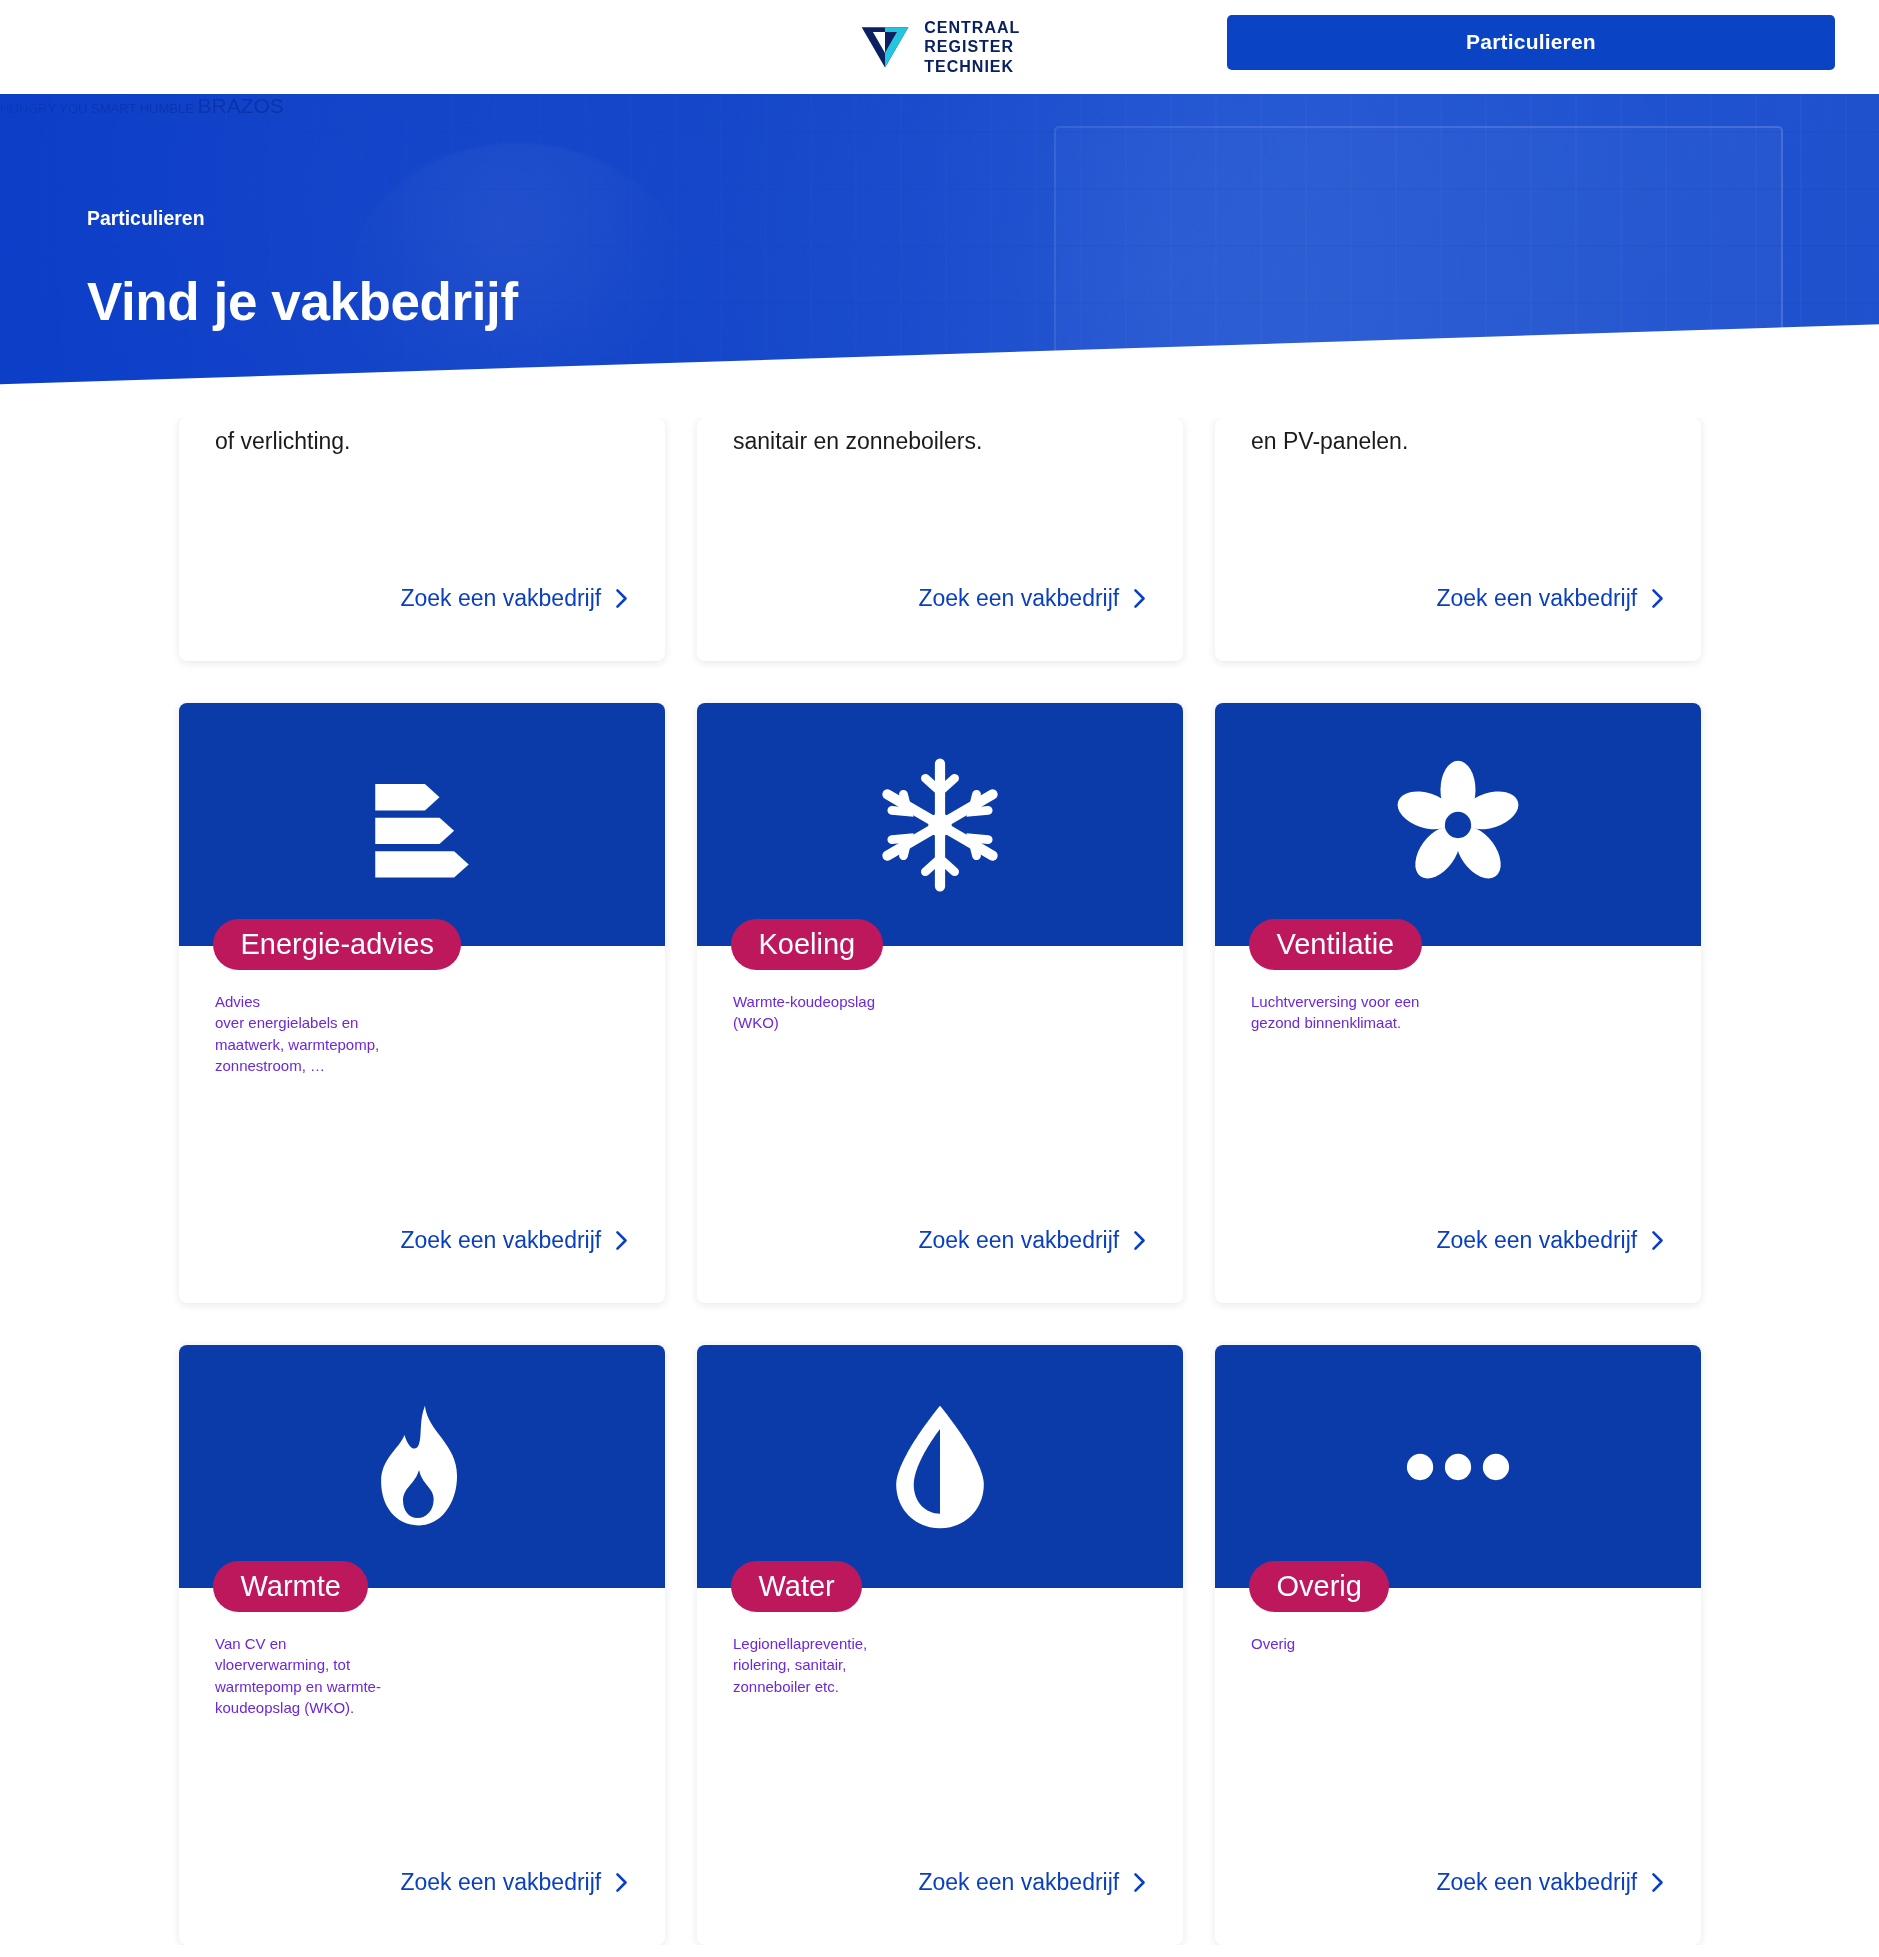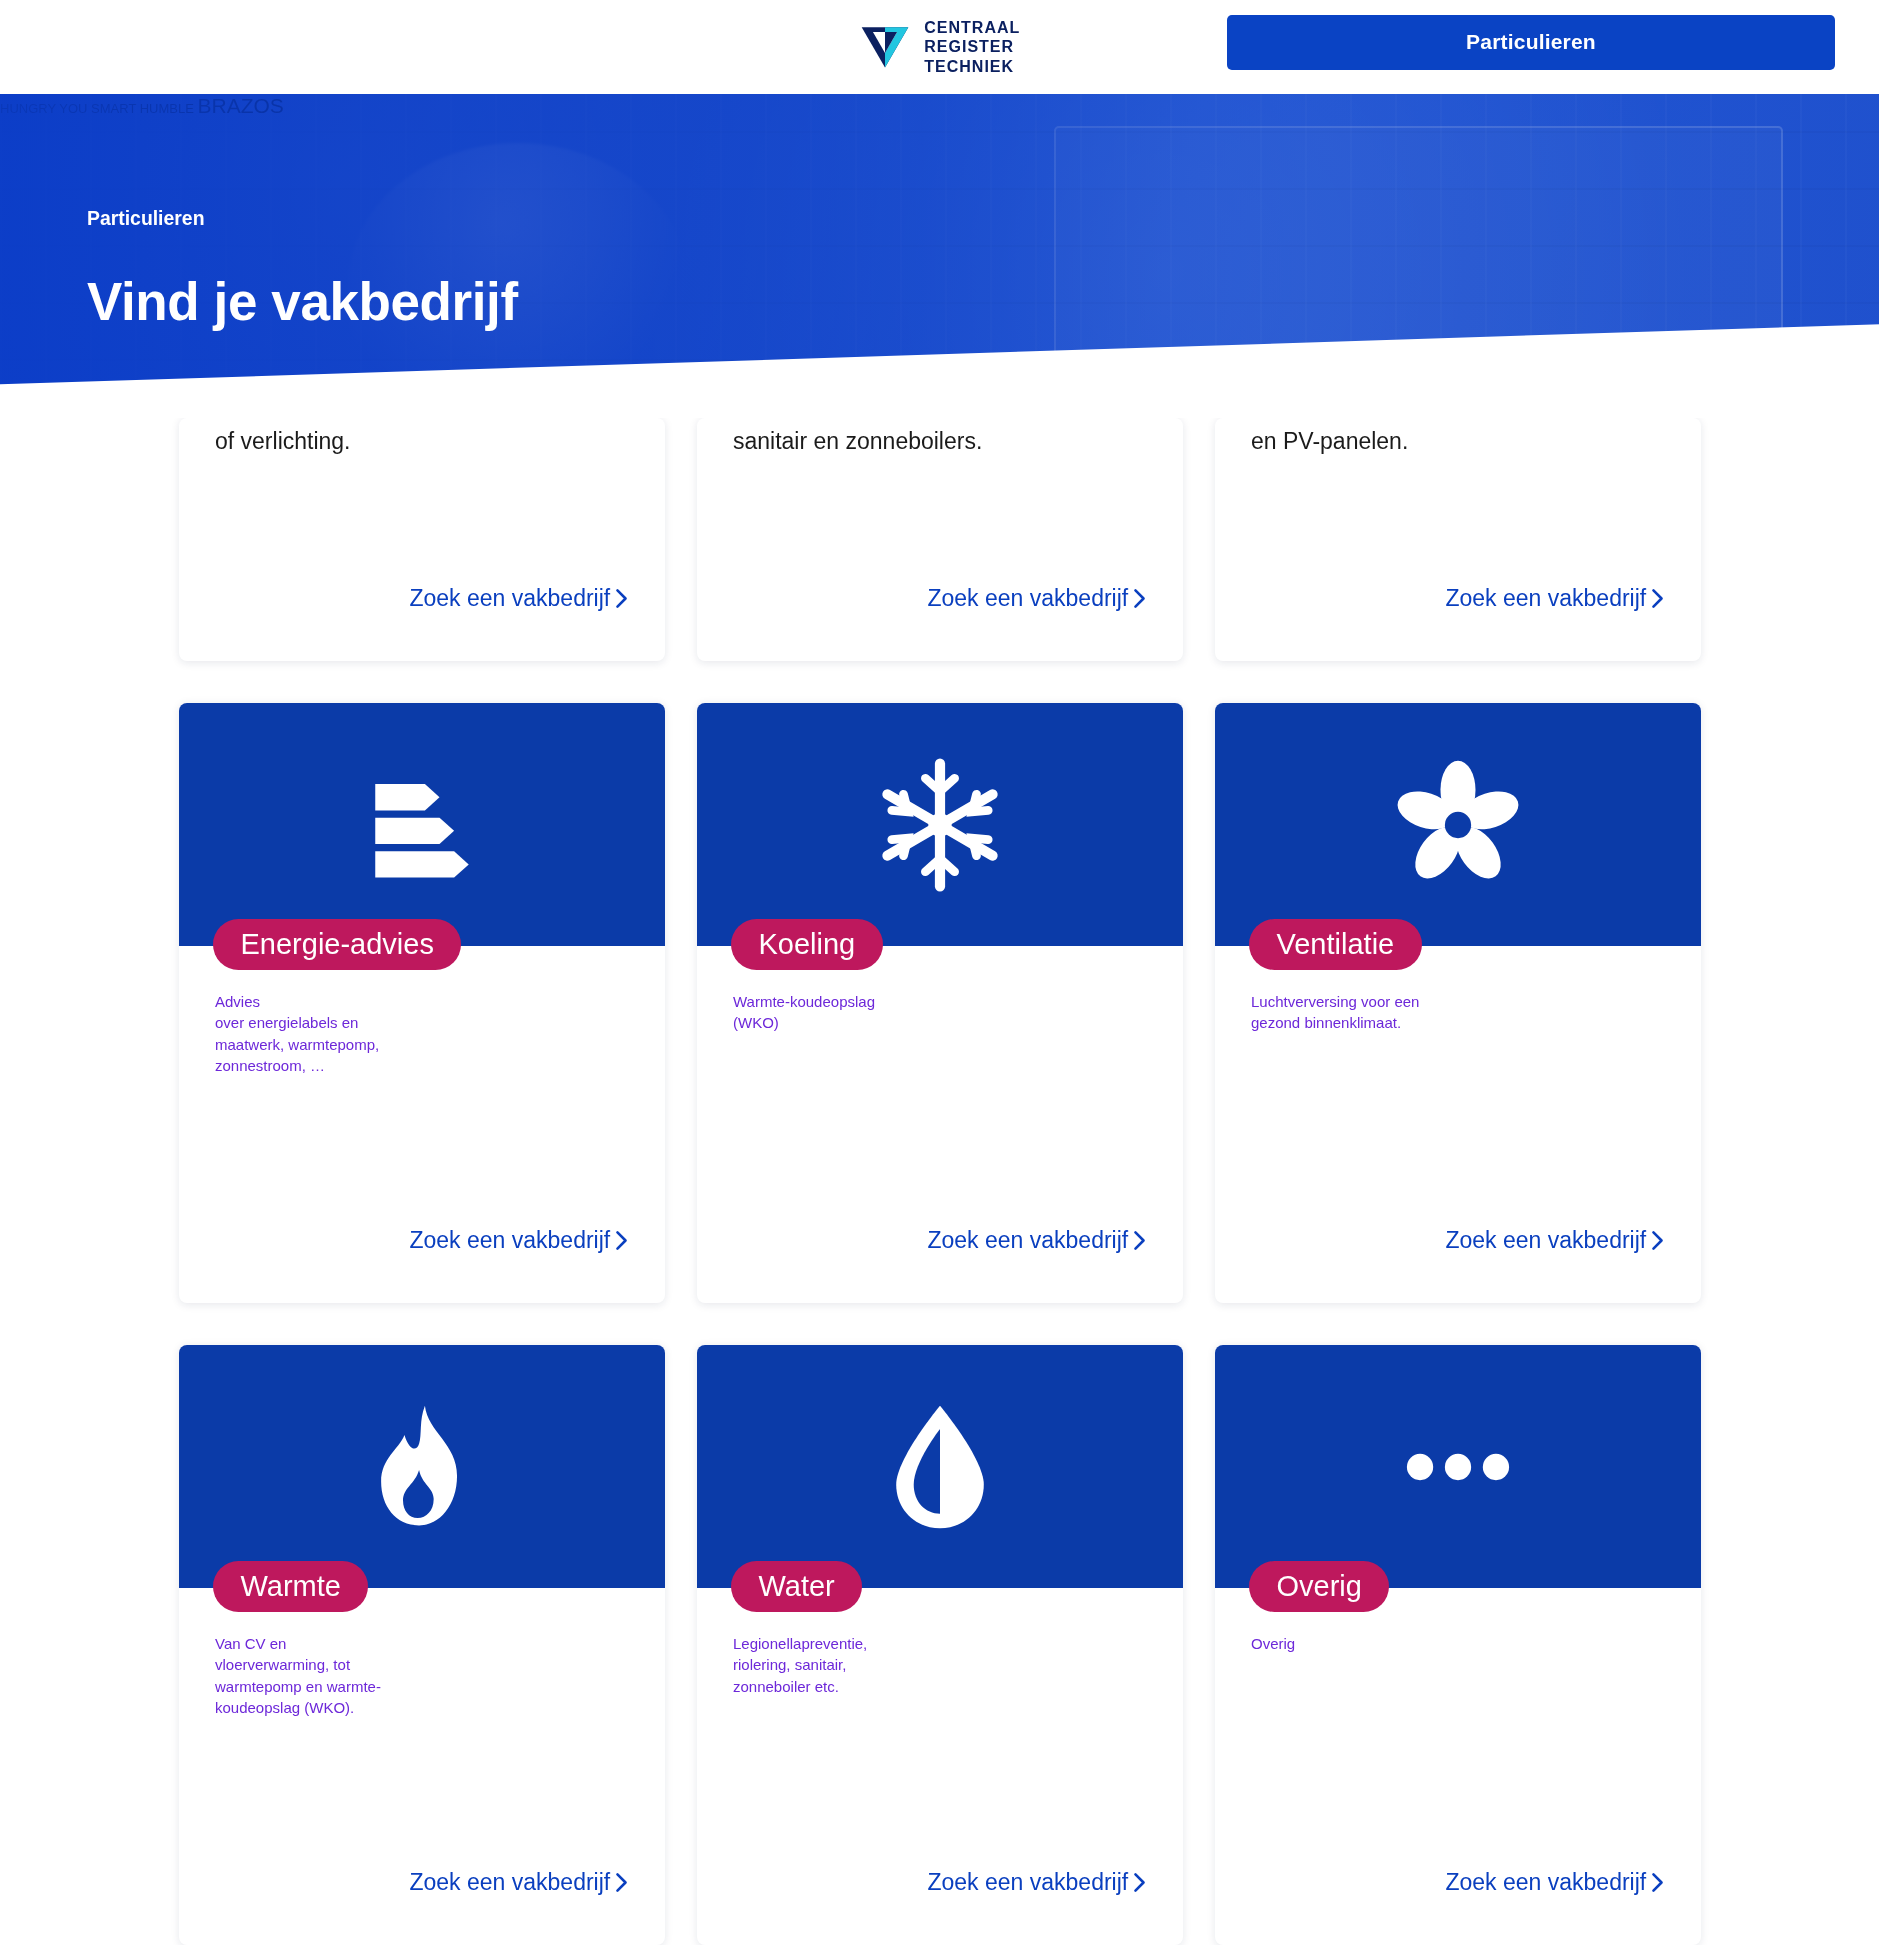--- a/index.html
+++ b/index.html
@@ -201,21 +201,21 @@
     padding: 0 36px 49px 36px;
     display: flex;
     justify-content: flex-end;
   }
   .card-link {
     color: #0a3fbf;
     font-size: 23px;
     text-decoration: none;
     display: inline-flex;
     align-items: center;
-    gap: 5px;
+    gap: 14px;
     cursor: pointer;
   }
   .chev { width: 13.8px; height: 21px; display: block; }
 
   
   .card.clipped .card-body { padding-top: 0; }
   .card.clipped .clip-text {
     font-size: 23px;
     color: #1b1b1b;
     padding: 9.7px 36px 0 36px;

